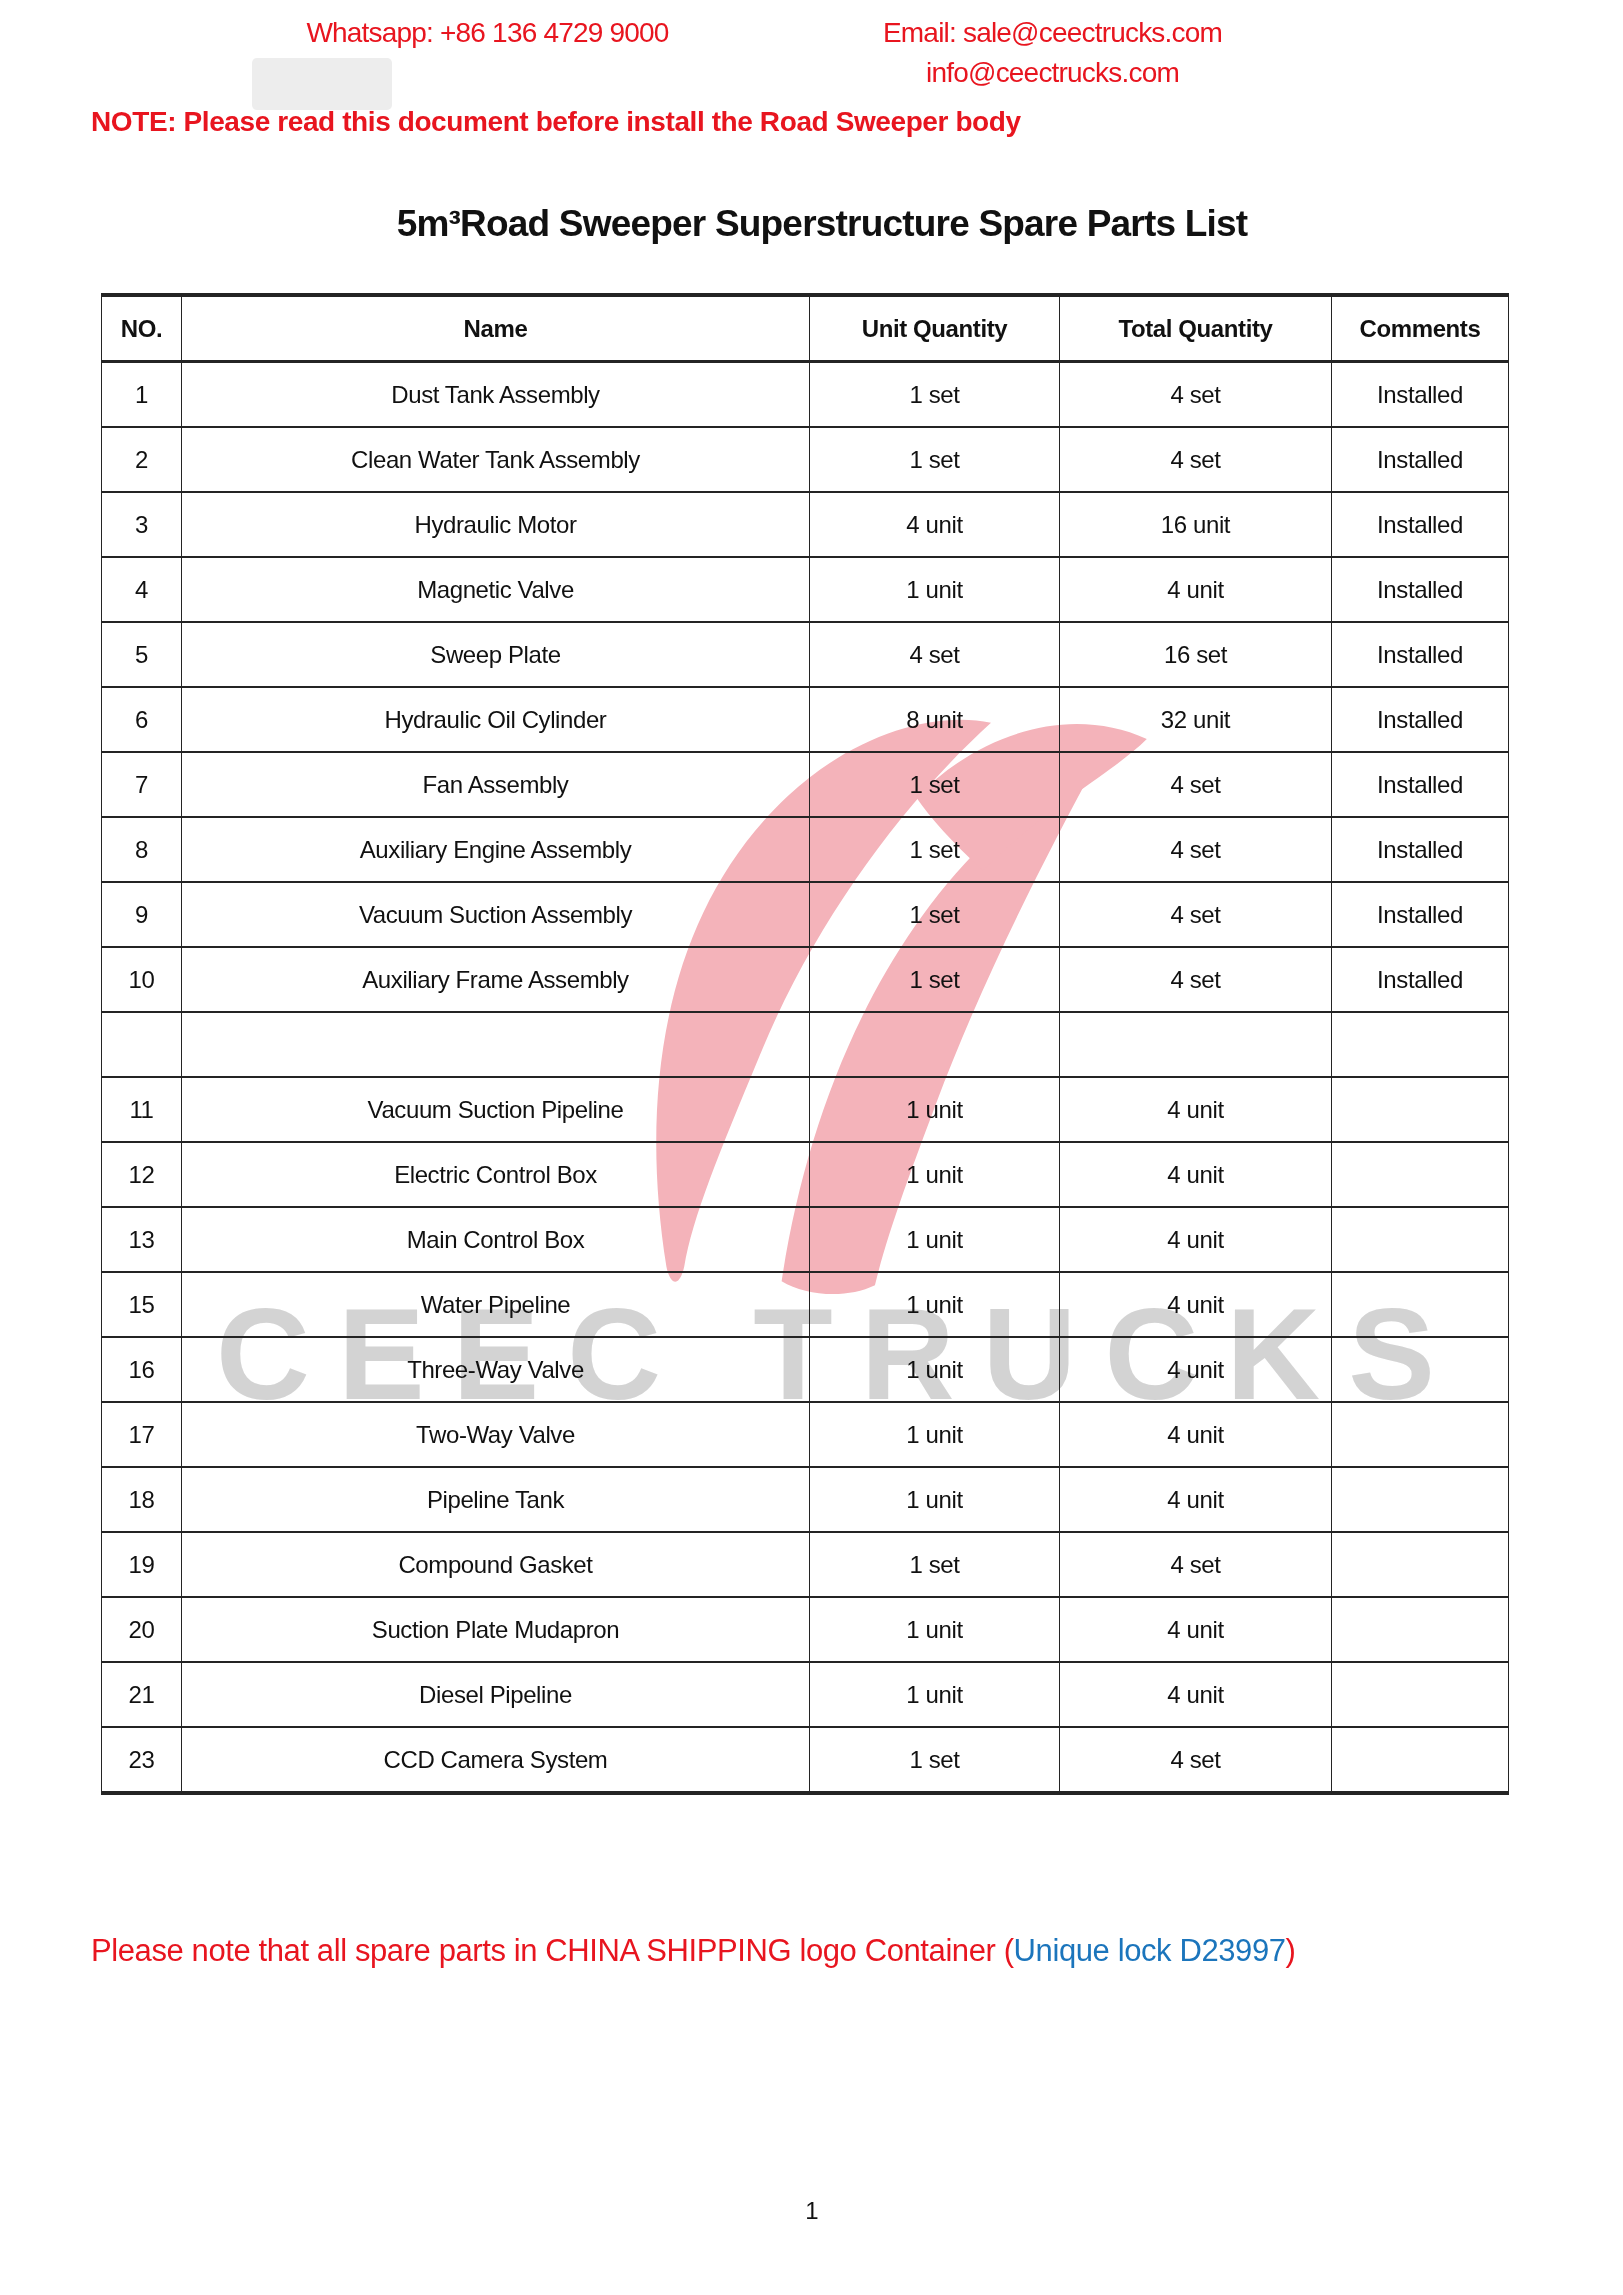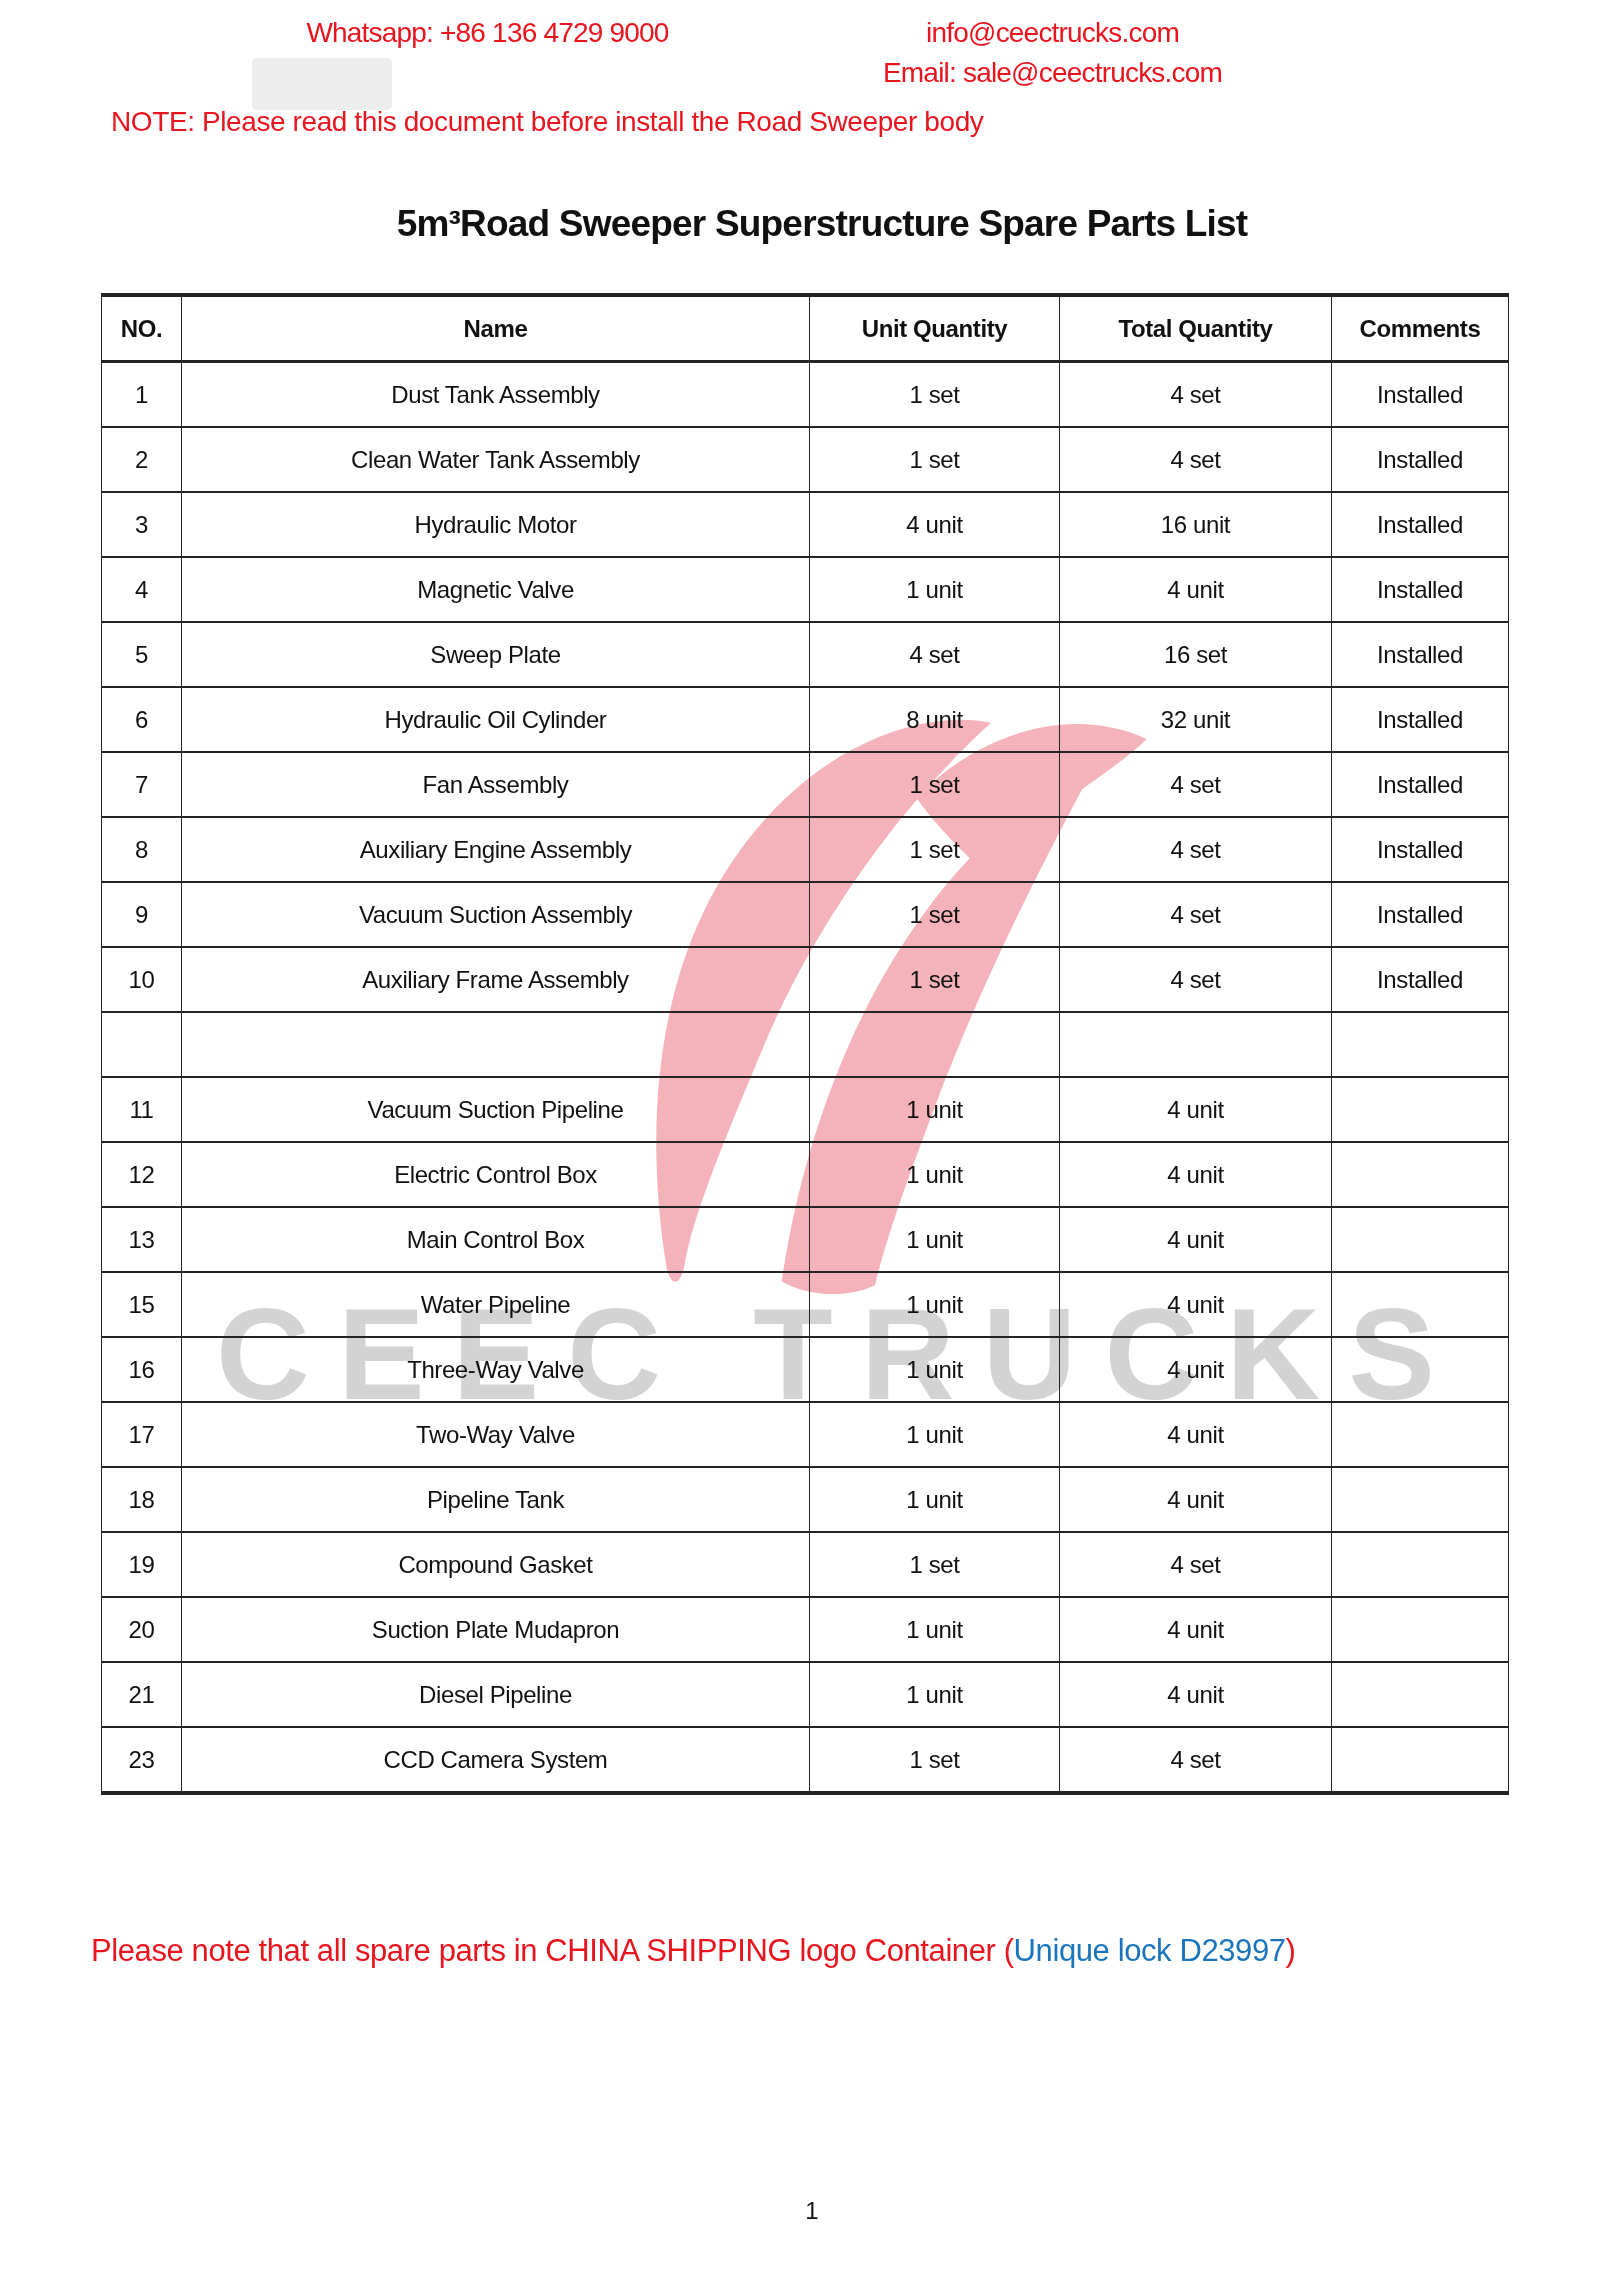--- a/index.html
+++ b/index.html
@@ -27,21 +27,21 @@
   .contact-col{
     position:absolute;top:13px;
     color:var(--red-text);
     font-size:28px;line-height:40px;font-weight:400;
     letter-spacing:-0.8px;text-align:center;
   }
   .contact-left{left:244px;width:487px;}
   .contact-right{left:812px;width:481px;}
   .note-banner{
     position:absolute;left:91px;top:106px;width:1462px;
-    color:var(--red-text);font-size:28px;font-weight:400;letter-spacing:-0.4px;margin-left:20px;
+    color:var(--red-text);font-size:28px;font-weight:700;letter-spacing:-0.4px;
   }
   .page-title{
     position:absolute;left:10px;top:203px;width:100%;
     text-align:center;color:#111;
     font-size:37px;font-weight:700;letter-spacing:-0.8px;
   }
   
   .swoosh-wrap{position:absolute;left:593px;top:666px;width:585px;height:633px;z-index:1;}
   .text-watermark{
     position:absolute;left:216px;top:1289px;z-index:1;
@@ -85,22 +85,22 @@
 <body>
 
 <div class="page">
 
   <div class="faded-blob"></div>
 
   <div class="contact-col contact-left">
     <div>Whatsapp: +86 136 4729 9000</div>
   </div>
   <div class="contact-col contact-right">
+    <div>Email: sale@ceectrucks.com</div>
     <div>info@ceectrucks.com</div>
-    <div>Email: sale@ceectrucks.com</div>
   </div>
 
   <div class="note-banner">NOTE: Please read this document before install the Road Sweeper body</div>
 
   <div class="page-title">5m³Road Sweeper Superstructure Spare Parts List</div>
 
   <div class="swoosh-wrap">
     <svg width="585" height="633" viewBox="0 0 720 780" xmlns="http://www.w3.org/2000/svg">
       <g fill="#f4b3ba">
         <path d="M 90 740 C 55 520, 90 300, 240 160 C 320 85, 420 55, 490 70

